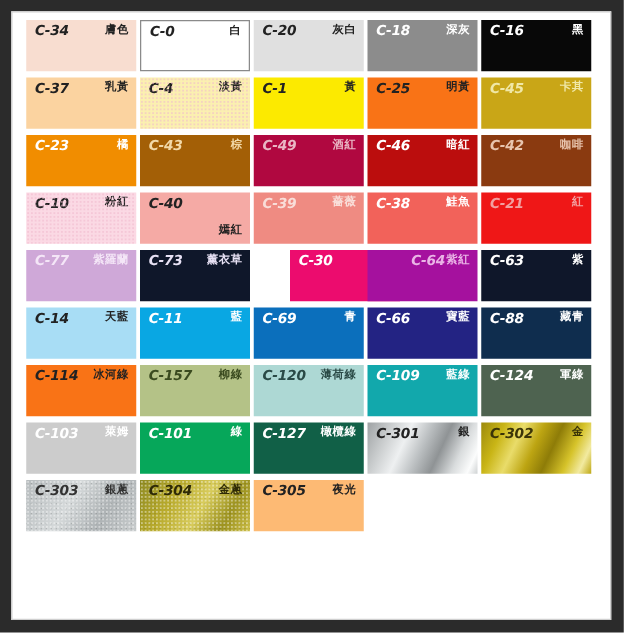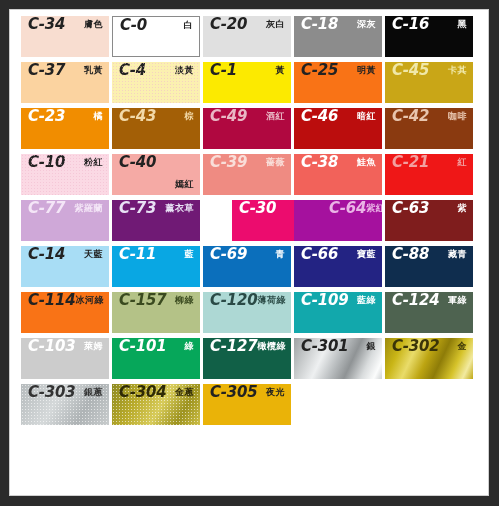--- a/index.html
+++ b/index.html
@@ -67,21 +67,21 @@
     display: flex;
     align-items: center;
     justify-content: space-between;
     padding: 2px 6px 0 7px;
     box-sizing: border-box;
     pointer-events: none;
   }
 
   .swatch-code {
     font-family: "DejaVu Sans", "Liberation Sans", sans-serif;
-    font-size: 15px;
+    font-size: 11px;
     font-weight: bold;
     font-style: italic;
     letter-spacing: -0.2px;
     white-space: nowrap;
     line-height: 1;
   }
 
   .swatch-name {
     font-family: "DejaVu Serif", "Liberation Serif", serif;
     font-size: 9px;
@@ -241,39 +241,39 @@
             <span class="swatch-code" style="color: rgb(242, 160, 160);">C-21</span>
             <span class="swatch-name" style="color: rgb(242, 160, 160);">紅</span>
           </div>
         </div>
         <div class="swatch" style="background: rgb(207, 168, 216);">
           <div class="swatch-label-row">
             <span class="swatch-code" style="color: rgb(244, 230, 247);">C-77</span>
             <span class="swatch-name" style="color: rgb(244, 230, 247);">紫羅蘭</span>
           </div>
         </div>
-        <div class="swatch" style="background: #701a75;">
+        <div class="swatch" style="background: #0f172a;">
           <div class="swatch-label-row">
             <span class="swatch-code" style="color: rgb(232, 226, 245);">C-73</span>
             <span class="swatch-name" style="color: rgb(232, 226, 245);">薰衣草</span>
           </div>
         </div>
         <div class="swatch" style="background: rgb(236, 12, 110); margin-left: 29px;">
           <div class="swatch-label-row">
             <span class="swatch-code" style="color: rgb(255, 255, 255);">C-30</span>
             <span class="swatch-name" style="color: rgb(255, 255, 255);">桃紅</span>
           </div>
         </div>
         <div class="swatch" style="background: rgb(165, 17, 158);">
           <div class="swatch-label-row">
             <span class="swatch-code" style="color: rgb(234, 180, 230); padding-left: 28px;">C-64</span>
             <span class="swatch-name" style="color: rgb(234, 180, 230);">紫紅</span>
           </div>
         </div>
-        <div class="swatch" style="background: #7f1d1d;">
+        <div class="swatch" style="background: #0f172a;">
           <div class="swatch-label-row">
             <span class="swatch-code" style="color: rgb(255, 255, 255);">C-63</span>
             <span class="swatch-name" style="color: rgb(255, 255, 255);">紫</span>
           </div>
         </div>
         <div class="swatch" style="background: rgb(168, 221, 245);">
           <div class="swatch-label-row">
             <span class="swatch-code" style="color: rgb(34, 34, 34);">C-14</span>
             <span class="swatch-name" style="color: rgb(34, 34, 34);">天藍</span>
           </div>
@@ -367,21 +367,21 @@
             <span class="swatch-code" style="color: rgb(51, 51, 51);">C-303</span>
             <span class="swatch-name" style="color: rgb(51, 51, 51);">銀蔥</span>
           </div>
         </div>
         <div class="swatch speckle" style="background: linear-gradient(120deg, rgb(142, 138, 34) 0%, rgb(185, 171, 44) 30%, rgb(216, 204, 92) 55%, rgb(157, 147, 32) 78%, rgb(205, 191, 70) 100%);">
           <div class="swatch-label-row">
             <span class="swatch-code" style="color: rgb(46, 42, 6);">C-304</span>
             <span class="swatch-name" style="color: rgb(46, 42, 6);">金蔥</span>
           </div>
         </div>
-        <div class="swatch" style="background: #eab308;">
+        <div class="swatch" style="background: #fdba74;">
           <div class="swatch-label-row">
             <span class="swatch-code" style="color: rgb(34, 34, 34);">C-305</span>
             <span class="swatch-name" style="color: rgb(34, 34, 34);">夜光</span>
           </div>
         </div>
       </div>
   </div>
 </div>
 
 </body></html>

